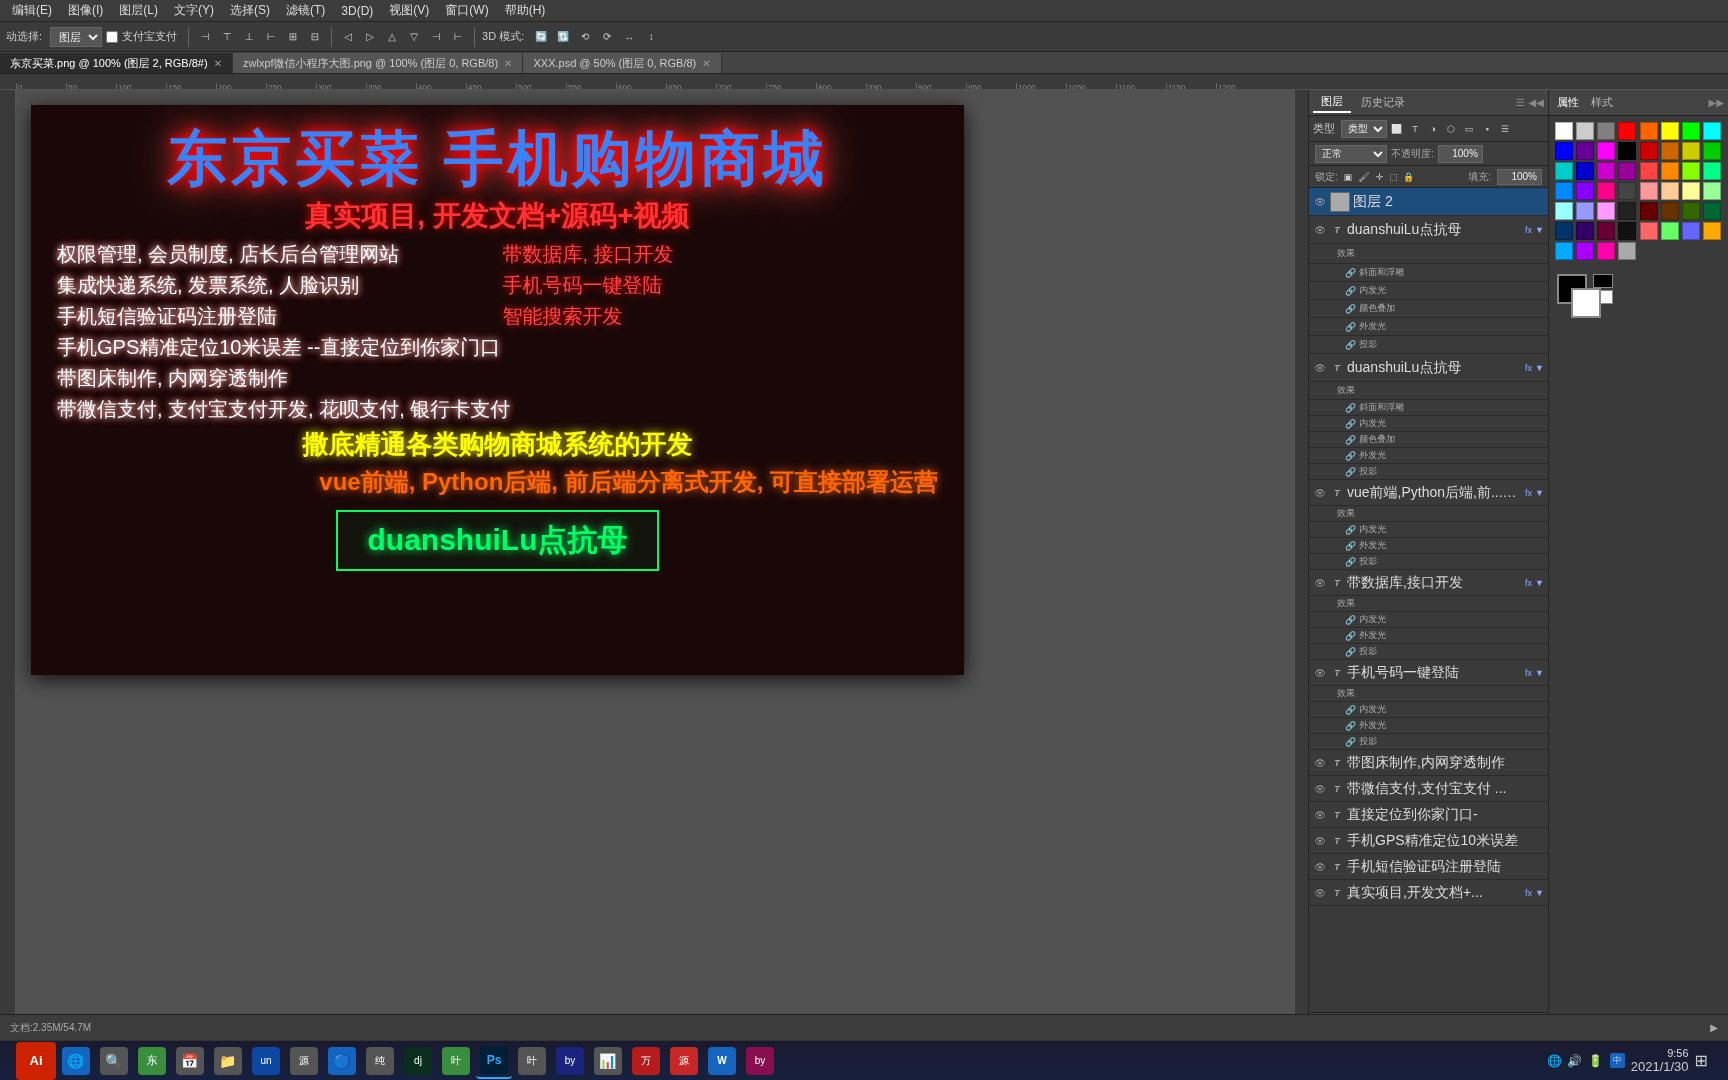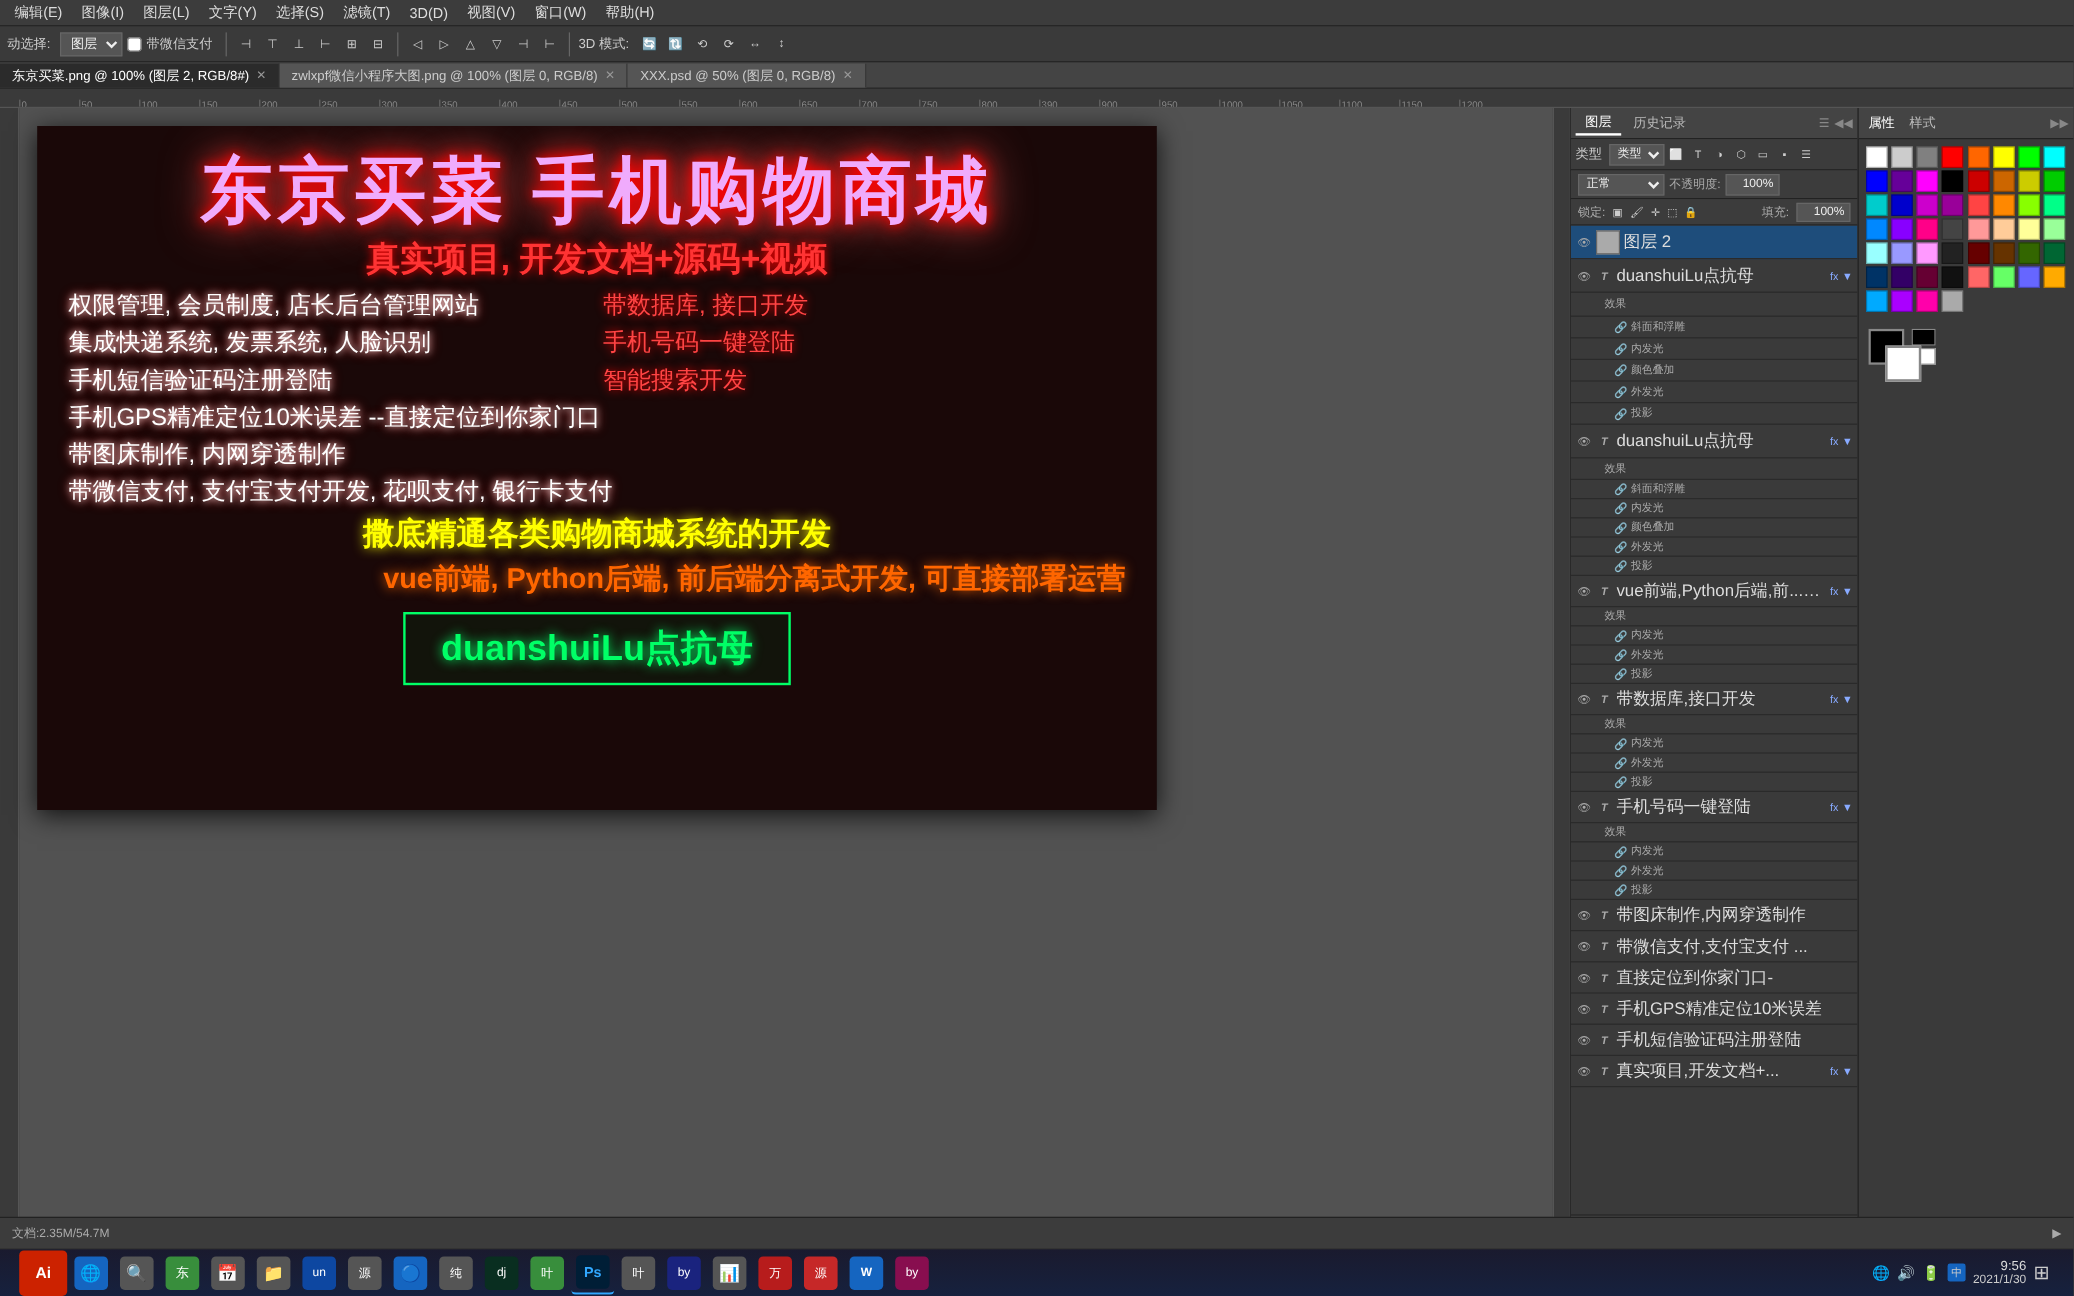--- a/index.html
+++ b/index.html
@@ -164,21 +164,21 @@
 
     
     .canvas-title {
       text-align: center;
       padding-top: 20px;
       line-height: 1.2;
     }
     .title-text {
       font-size: 60px;
       font-weight: bold;
-      color: #f0abfc;
+      color: #3b82f6;
       text-shadow: 0 0 10px #ff0000, 0 0 20px #ff0000, 0 0 40px #ff6666;
       letter-spacing: 4px;
     }
     .subtitle-text {
       font-size: 28px;
       color: #ff3333;
       text-shadow: 0 0 8px #ff0000;
       margin-top: 4px;
       font-weight: bold;
     }
@@ -524,21 +524,21 @@
   <div class="menu-item">窗口(W)</div>
   <div class="menu-item">帮助(H)</div>
 </div>
 
 <div id="toolbar">
   <span class="toolbar-label">动选择:</span>
   <select class="toolbar-select">
     <option>图层</option>
   </select>
   <input type="checkbox" class="toolbar-checkbox" style="">
-  <span class="toolbar-label">带微信支付</span>
+  <span class="toolbar-label">支付宝支付</span>
   <div class="toolbar-separator"></div>
 
   <div class="toolbar-icon">⊣</div>
   <div class="toolbar-icon">⊤</div>
   <div class="toolbar-icon">⊥</div>
   <div class="toolbar-icon">⊢</div>
   <div class="toolbar-icon">⊞</div>
   <div class="toolbar-icon">⊟</div>
   <div class="toolbar-separator"></div>
   <div class="toolbar-icon">◁</div>
@@ -1029,17 +1029,17 @@
     <div class="icon-inner" style="background:#880E4F;color:#fff;font-size:10px;">by</div>
   </div>
 
   <div class="tray" style="margin-left:auto; display:flex; align-items:center; gap:6px; padding-right:4px;">
     <span class="tray-icon">🌐</span>
     <span class="tray-icon">🔊</span>
     <span class="tray-icon">🔋</span>
     <span class="tray-icon" style="background:#1565C0;padding:1px 3px;border-radius:2px;font-size:9px;">中</span>
     <div style="display:flex;flex-direction:column;align-items:flex-end;">
       <span class="tray-time">9:56</span>
-      <span style="color:#ccc;font-size:10px;">2021/1/30</span>
+      <span style="color:#ccc;font-size:13px;">2021/1/30</span>
     </div>
     <span class="tray-icon" style="font-size:16px;">⊞</span>
   </div>
 </div>
 
 </body></html>

